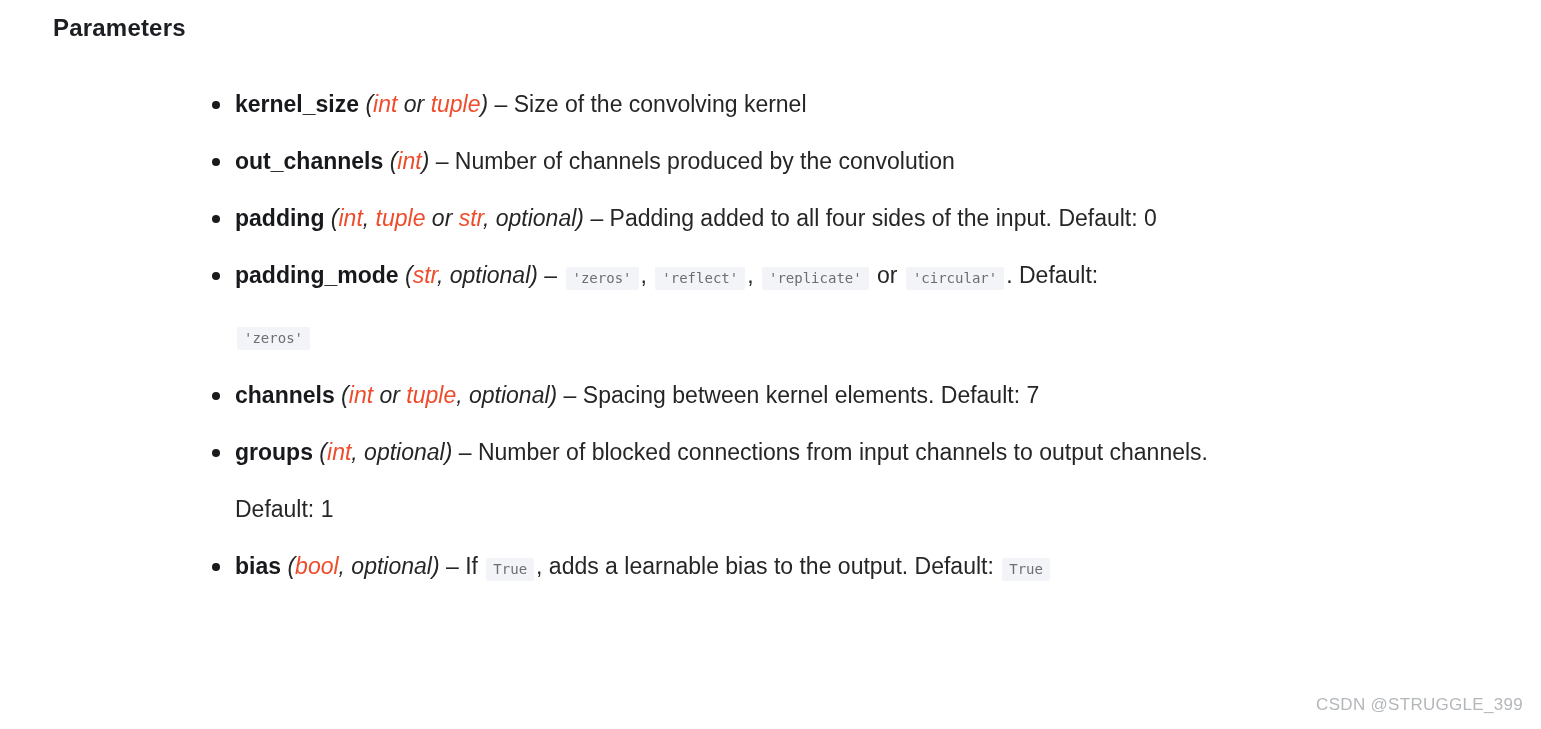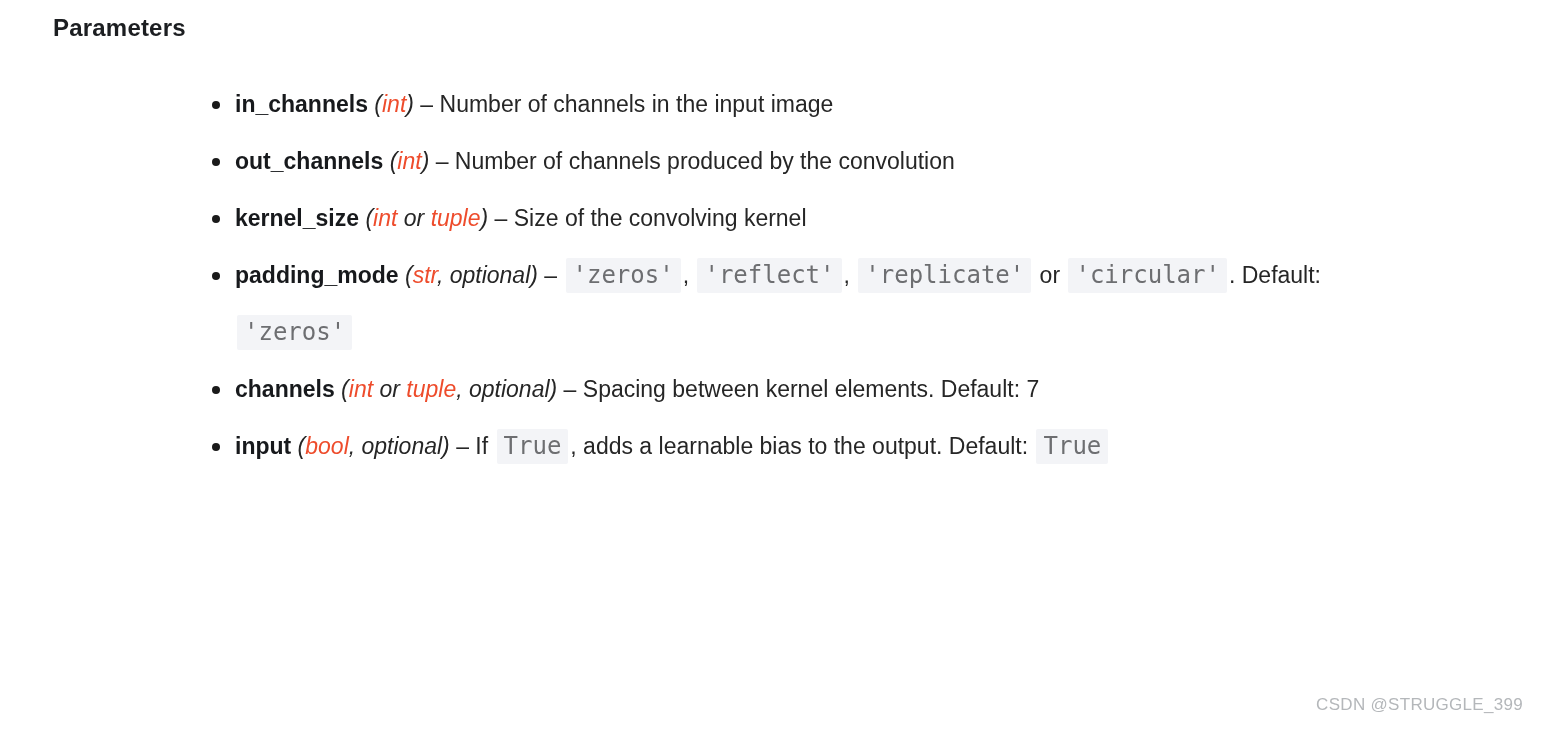--- a/index.html
+++ b/index.html
@@ -49,21 +49,21 @@
     color: var(--body-color, #262626);
   }
   .seg-type {
     font-style: italic;
     color: var(--type-color, #ee4c2c);
     cursor: pointer;
   }
   .seg-plain { color: var(--body-color, #262626); }
   .seg-code {
     font-family: "DejaVu Sans Mono", monospace;
-    font-size: 24px;
+    font-size: 14px;
     color: var(--code-color, #6d6e71);
     background: var(--code-bg, #f3f4f7);
     padding: 3px 7px 4px 7px;
     border-radius: 2px;
     margin: 0 2px;
     white-space: nowrap;
   }
   .watermark {
     position: absolute;
     right: 18px;
@@ -72,22 +72,23 @@
     color: var(--watermark-color, #b4b7ba);
     letter-spacing: 0.3px;
   }
 </style>
 </head>
 <body>
 
 <div class="doc-section">
   <div class="section-heading">Parameters</div>
   <ul class="param-list">
-      <li><span class="param-name">in_channels</span><span class="seg-i"> (</span><span class="seg-type">int</span><span class="seg-i">)</span><span class="seg-plain"> – Number of channels in the input image</span></li>
+      <li><span class="param-name">kernel_size</span><span class="seg-i"> (</span><span class="seg-type">int</span><span class="seg-i"> or </span><span class="seg-type">tuple</span><span class="seg-i">)</span><span class="seg-plain"> – Size of the convolving kernel</span></li>
       <li><span class="param-name">out_channels</span><span class="seg-i"> (</span><span class="seg-type">int</span><span class="seg-i">)</span><span class="seg-plain"> – Number of channels produced by the convolution</span></li>
-      <li><span class="param-name">kernel_size</span><span class="seg-i"> (</span><span class="seg-type">int</span><span class="seg-i"> or </span><span class="seg-type">tuple</span><span class="seg-i">)</span><span class="seg-plain"> – Size of the convolving kernel</span></li>
+      <li><span class="param-name">padding</span><span class="seg-i"> (</span><span class="seg-type">int</span><span class="seg-i">, </span><span class="seg-type">tuple</span><span class="seg-i"> or </span><span class="seg-type">str</span><span class="seg-i">, optional</span><span class="seg-i">)</span><span class="seg-plain"> – Padding added to all four sides of the input. Default: 0</span></li>
       <li><span class="param-name">padding_mode</span><span class="seg-i"> (</span><span class="seg-type">str</span><span class="seg-i">, optional</span><span class="seg-i">)</span><span class="seg-plain"> – </span><span class="seg-code">'zeros'</span><span class="seg-plain">, </span><span class="seg-code">'reflect'</span><span class="seg-plain">, </span><span class="seg-code">'replicate'</span><span class="seg-plain"> or </span><span class="seg-code">'circular'</span><span class="seg-plain">. Default:</span><br><span class="seg-code">'zeros'</span></li>
       <li><span class="param-name">channels</span><span class="seg-i"> (</span><span class="seg-type">int</span><span class="seg-i"> or </span><span class="seg-type">tuple</span><span class="seg-i">, optional</span><span class="seg-i">)</span><span class="seg-plain"> – Spacing between kernel elements. Default: 7</span></li>
-      <li><span class="param-name">input</span><span class="seg-i"> (</span><span class="seg-type">bool</span><span class="seg-i">, optional</span><span class="seg-i">)</span><span class="seg-plain"> – If </span><span class="seg-code">True</span><span class="seg-plain">, adds a learnable bias to the output. Default: </span><span class="seg-code">True</span></li>
+      <li><span class="param-name">groups</span><span class="seg-i"> (</span><span class="seg-type">int</span><span class="seg-i">, optional</span><span class="seg-i">)</span><span class="seg-plain"> – Number of blocked connections from input channels to output channels.</span><br><span class="seg-plain">Default: 1</span></li>
+      <li><span class="param-name">bias</span><span class="seg-i"> (</span><span class="seg-type">bool</span><span class="seg-i">, optional</span><span class="seg-i">)</span><span class="seg-plain"> – If </span><span class="seg-code">True</span><span class="seg-plain">, adds a learnable bias to the output. Default: </span><span class="seg-code">True</span></li>
     </ul>
 </div>
 
 <div class="watermark">CSDN @STRUGGLE_399</div>
 
 </body></html>

